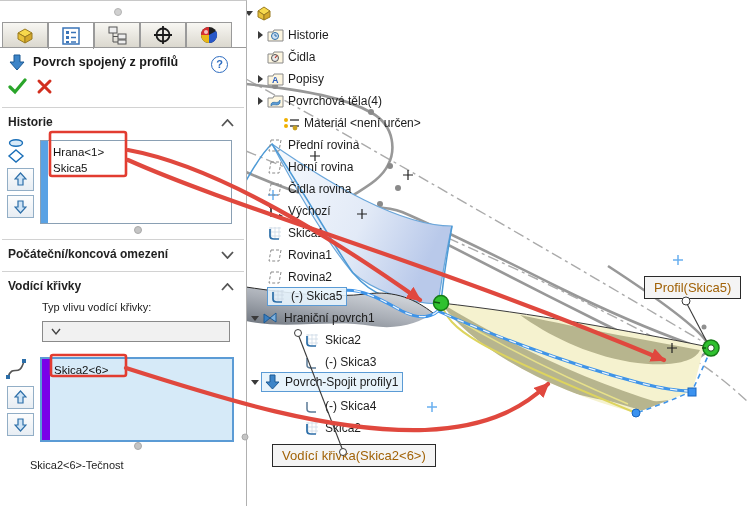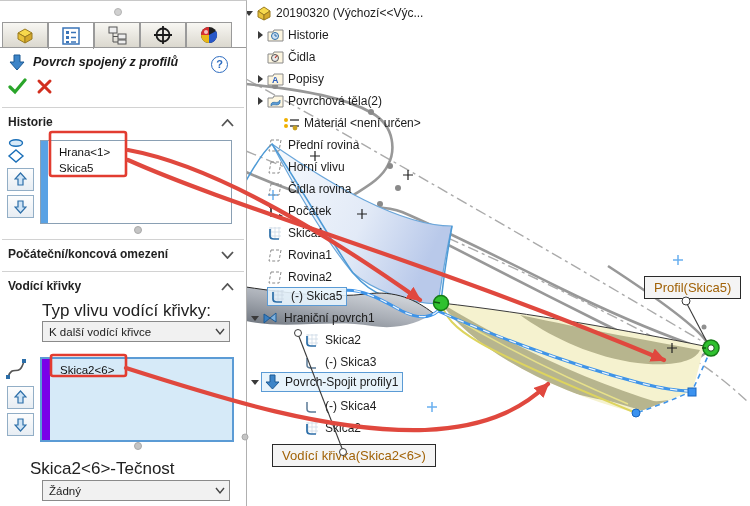--- a/index.html
+++ b/index.html
@@ -10,32 +10,32 @@
   #panel{position:absolute;left:0;top:0;width:246px;height:506px;background:#fff;
          border-right:1px solid #b0b0b0;border-top:1px solid #c8c8c8;z-index:3;}
   #panel .splitdot{position:absolute;left:114px;top:7px;width:6px;height:6px;border-radius:50%;
          background:#d0d0d0;border:1px solid #b4b4b4;}
   #tabs{position:absolute;left:2px;top:21px;height:26px;display:flex;}
   .tab{width:44px;height:24px;border:1px solid #9a9a9a;border-bottom:1px solid #9a9a9a;
        background:linear-gradient(#f8f7f3,#dbd8cf);display:flex;align-items:center;justify-content:center;}
   .tab.active{background:#fff;height:26px;border-bottom:none;}
   #tabline{position:absolute;left:0;top:46px;width:246px;border-top:1px solid #9a9a9a;}
   #titlerow{position:absolute;left:8px;top:52px;display:flex;align-items:center;gap:7px;}
-  #titlerow .t{font-size:12.5px;font-weight:bold;color:#1a1a1a;font-style:italic;}
+  #titlerow .t{font-size:12.5px;font-weight:bold;color:#1a1a1a;}
   #help{position:absolute;left:211px;top:55px;width:15px;height:15px;border:1.5px solid #2d6cc0;
         border-radius:50%;color:#2d6cc0;font-size:11px;font-weight:bold;text-align:center;line-height:15px;}
   .divider{position:absolute;left:2px;width:242px;border-top:1px solid #d2d2d2;}
   .sect{position:absolute;left:8px;font-size:12px;font-weight:bold;color:#222;}
   .chev{position:absolute;left:221px;}
-  .plainlbl{position:absolute;font-size:17px;color:#222;}
+  .plainlbl{position:absolute;font-size:11px;color:#222;}
   .swbtn{position:absolute;left:7px;width:25px;height:21px;border:1px solid #92aec6;
          background:linear-gradient(#fdfdfd,#e7edf3);display:flex;align-items:center;justify-content:center;}
   .listbox{position:absolute;left:40px;width:190px;background:#fff;border:1px solid #8aa0b4;}
   .listbox .stripe{position:absolute;left:0;top:0;bottom:0;width:7px;background:#5aa2e4;}
-  .listbox .items{margin-left:18px;padding-top:3px;font-size:11.5px;color:#111;line-height:16px;}
+  .listbox .items{margin-left:12px;padding-top:3px;font-size:11.5px;color:#111;line-height:16px;}
   #list2{background:#d6eaf8;border:2px solid #5b9bd5;}
   #list2 .stripe{width:8px;background:#7a00e8;}
   .combo{position:absolute;left:42px;width:188px;height:21px;background:#f1f1f1;border:1px solid #8a8a8a;
          font-size:11.5px;color:#222;display:flex;align-items:center;padding-left:6px;box-sizing:border-box;}
   .combo .cv{flex:1;}
   .handledot{position:absolute;width:6px;height:6px;border-radius:50%;background:#c4c4c4;border:1px solid #aaa;}
   
   #tree{position:absolute;left:0;top:0;z-index:2;}
   .trow{position:absolute;display:flex;align-items:center;height:18px;white-space:nowrap;}
   .trow .lbl{font-size:12px;color:#1c1c1c;margin-left:4px;}
@@ -127,21 +127,20 @@
   <div id="tree">
     <div class="trow" style="left:242px;top:4px">
       <span class="cslot">
           <span class="copen"></span>
         </span>
       <svg width="17" height="16">
           <polygon points="3,6 9,2 15,6 9,10" fill="#f7d94c" stroke="#9a7b20"></polygon>
           <polygon points="3,6 9,10 9,15 3,12" fill="#e8c23a" stroke="#9a7b20"></polygon>
           <polygon points="15,6 9,10 9,15 15,12" fill="#d4a82a" stroke="#9a7b20"></polygon>
         </svg>
-      <span class="lbl">20190320 (Výchozí&lt;&lt;Výc...</span>
     </div>
     <div class="trow" style="left:254px;top:26px">
       <span class="cslot">
           <span class="cclosed"></span>
         </span>
       <svg width="17" height="15">
           <path d="M1,4 L6,4 L7,2 L16,2 L16,13 L1,13 Z" fill="#fdf6e0" stroke="#8a8a8a"></path>
           <circle cx="8" cy="8" r="3.5" fill="#cfe2f4" stroke="#2c6ea8"></circle>
           <path d="M8,6 v2 h2" stroke="#2c6ea8" fill="none"></path>
         </svg>
@@ -167,21 +166,21 @@
       <span class="lbl">Popisy</span>
     </div>
     <div class="trow" style="left:254px;top:92px">
       <span class="cslot">
           <span class="cclosed"></span>
         </span>
       <svg width="17" height="15">
           <path d="M1,4 L6,4 L7,2 L16,2 L16,13 L1,13 Z" fill="#fdf6e0" stroke="#8a8a8a"></path>
           <path d="M4,10 C6,6 11,11 13,6 L13,9 C11,13 6,9 4,12 Z" fill="#5b9bd5" stroke="#2c6ea8" stroke-width="0.7"></path>
         </svg>
-      <span class="lbl">Povrchová těla(2)</span>
+      <span class="lbl">Povrchová těla(4)</span>
     </div>
     <div class="trow" style="left:270px;top:114px">
       <span class="cslot"></span>
       <svg width="17" height="15">
           <circle cx="3" cy="4" r="2" fill="#f0b000"></circle>
           <rect x="7" y="3" width="9" height="2" fill="#777"></rect>
           <circle cx="3" cy="10" r="2" fill="#f0b000"></circle>
           <rect x="7" y="9" width="9" height="2" fill="#777"></rect>
           <circle cx="12" cy="12" r="2.4" fill="#c8a020"></circle>
         </svg>
@@ -192,37 +191,37 @@
       <svg width="17" height="15">
           <polygon points="4,2 14,2 12,13 2,13" fill="none" stroke="#8a8a8a" stroke-dasharray="3 2"></polygon>
         </svg>
       <span class="lbl">Přední rovina</span>
     </div>
     <div class="trow" style="left:254px;top:158px">
       <span class="cslot"></span>
       <svg width="17" height="15">
           <polygon points="4,2 14,2 12,13 2,13" fill="none" stroke="#8a8a8a" stroke-dasharray="3 2"></polygon>
         </svg>
-      <span class="lbl">Horní vlivu</span>
+      <span class="lbl">Horní rovina</span>
     </div>
     <div class="trow" style="left:254px;top:180px">
       <span class="cslot"></span>
       <svg width="17" height="15">
           <polygon points="4,2 14,2 12,13 2,13" fill="none" stroke="#8a8a8a" stroke-dasharray="3 2"></polygon>
         </svg>
       <span class="lbl">Čidla rovina</span>
     </div>
     <div class="trow" style="left:254px;top:202px">
       <span class="cslot"></span>
       <svg width="17" height="15">
           <path d="M4,2 L4,12 L14,12" fill="none" stroke="#222" stroke-width="1.6"></path>
           <polygon points="4,0 2,4 6,4" fill="#222"></polygon>
           <polygon points="16,12 12,10 12,14" fill="#222"></polygon>
         </svg>
-      <span class="lbl">Počátek</span>
+      <span class="lbl">Výchozí</span>
     </div>
     <div class="trow" style="left:254px;top:224px">
       <span class="cslot"></span>
       <svg width="17" height="15">
           <path d="M2,2 h12 M2,6 h12 M2,10 h12 M4,1 v12 M8,1 v12 M12,1 v12" stroke="#cdd9e6" stroke-width="0.8"></path>
           <path d="M3,3 L3,10 Q3,13 7,13 L12,13" fill="none" stroke="#2c6ea8" stroke-width="1.7"></path>
         </svg>
       <span class="lbl">Skica1</span>
     </div>
     <div class="trow" style="left:254px;top:246px">
@@ -394,21 +393,20 @@
         <polyline points="1,1 6.5,7 12,1" fill="none" stroke="#555" stroke-width="1.8"></polyline>
       </svg>
     <div class="divider" style="top:270px"></div>
 
     <div class="sect" style="top:278px">Vodící křivky</div>
     <svg class="chev" style="top:282px" width="13" height="8">
         <polyline points="1,7 6.5,1 12,7" fill="none" stroke="#555" stroke-width="1.8"></polyline>
       </svg>
     <div class="plainlbl" style="left:42px;top:300px">Typ vlivu vodící křivky:</div>
     <div class="combo" style="top:320px">
-      <span class="cv">K další vodící křivce</span>
       <svg width="16" height="8">
           <polyline points="3,1 7,6 11,1" fill="none" stroke="#444" stroke-width="1.4"></polyline>
         </svg>
     </div>
 
     <svg style="position:absolute;left:5px;top:356px" width="22" height="24">
         <path d="M3,20 C8,6 14,22 19,4" fill="none" stroke="#555" stroke-width="1.6"></path>
         <rect x="1" y="18" width="4" height="4" fill="#2c6ea8"></rect>
         <rect x="17" y="2" width="4" height="4" fill="#2c6ea8"></rect>
       </svg>
@@ -424,26 +422,20 @@
         </svg>
       </div>
     <div class="swbtn" style="top:412px">
         <svg width="13" height="15">
           <polygon points="6.5,14 12,8 9,8 9,2 4,2 4,8 1,8" fill="#cfe4f6" stroke="#2c6ea8" stroke-width="1.2"></polygon>
         </svg>
       </div>
     <div class="handledot" style="left:134px;top:441px"></div>
 
     <div class="plainlbl" style="left:30px;top:458px">Skica2&lt;6&gt;-Tečnost</div>
-    <div class="combo" style="top:479px">
-      <span class="cv">Žádný</span>
-      <svg width="16" height="8">
-          <polyline points="3,1 7,6 11,1" fill="none" stroke="#444" stroke-width="1.4"></polyline>
-        </svg>
-    </div>
   </div>
 
   <div class="callout" style="left:644px;top:276px">Profil(Skica5)</div>
   <div class="callout" style="left:272px;top:444px">Vodící křivka(Skica2&lt;6&gt;)</div>
 
   <svg id="overlay" width="750" height="506" viewBox="0 0 750 506">
     <defs>
       <marker id="arrowred" markerUnits="userSpaceOnUse" markerWidth="18" markerHeight="16" refX="13" refY="7" orient="auto">
         <path d="M0,0 L15,7 L0,14 Z" fill="#e0483e"></path>
       </marker>

